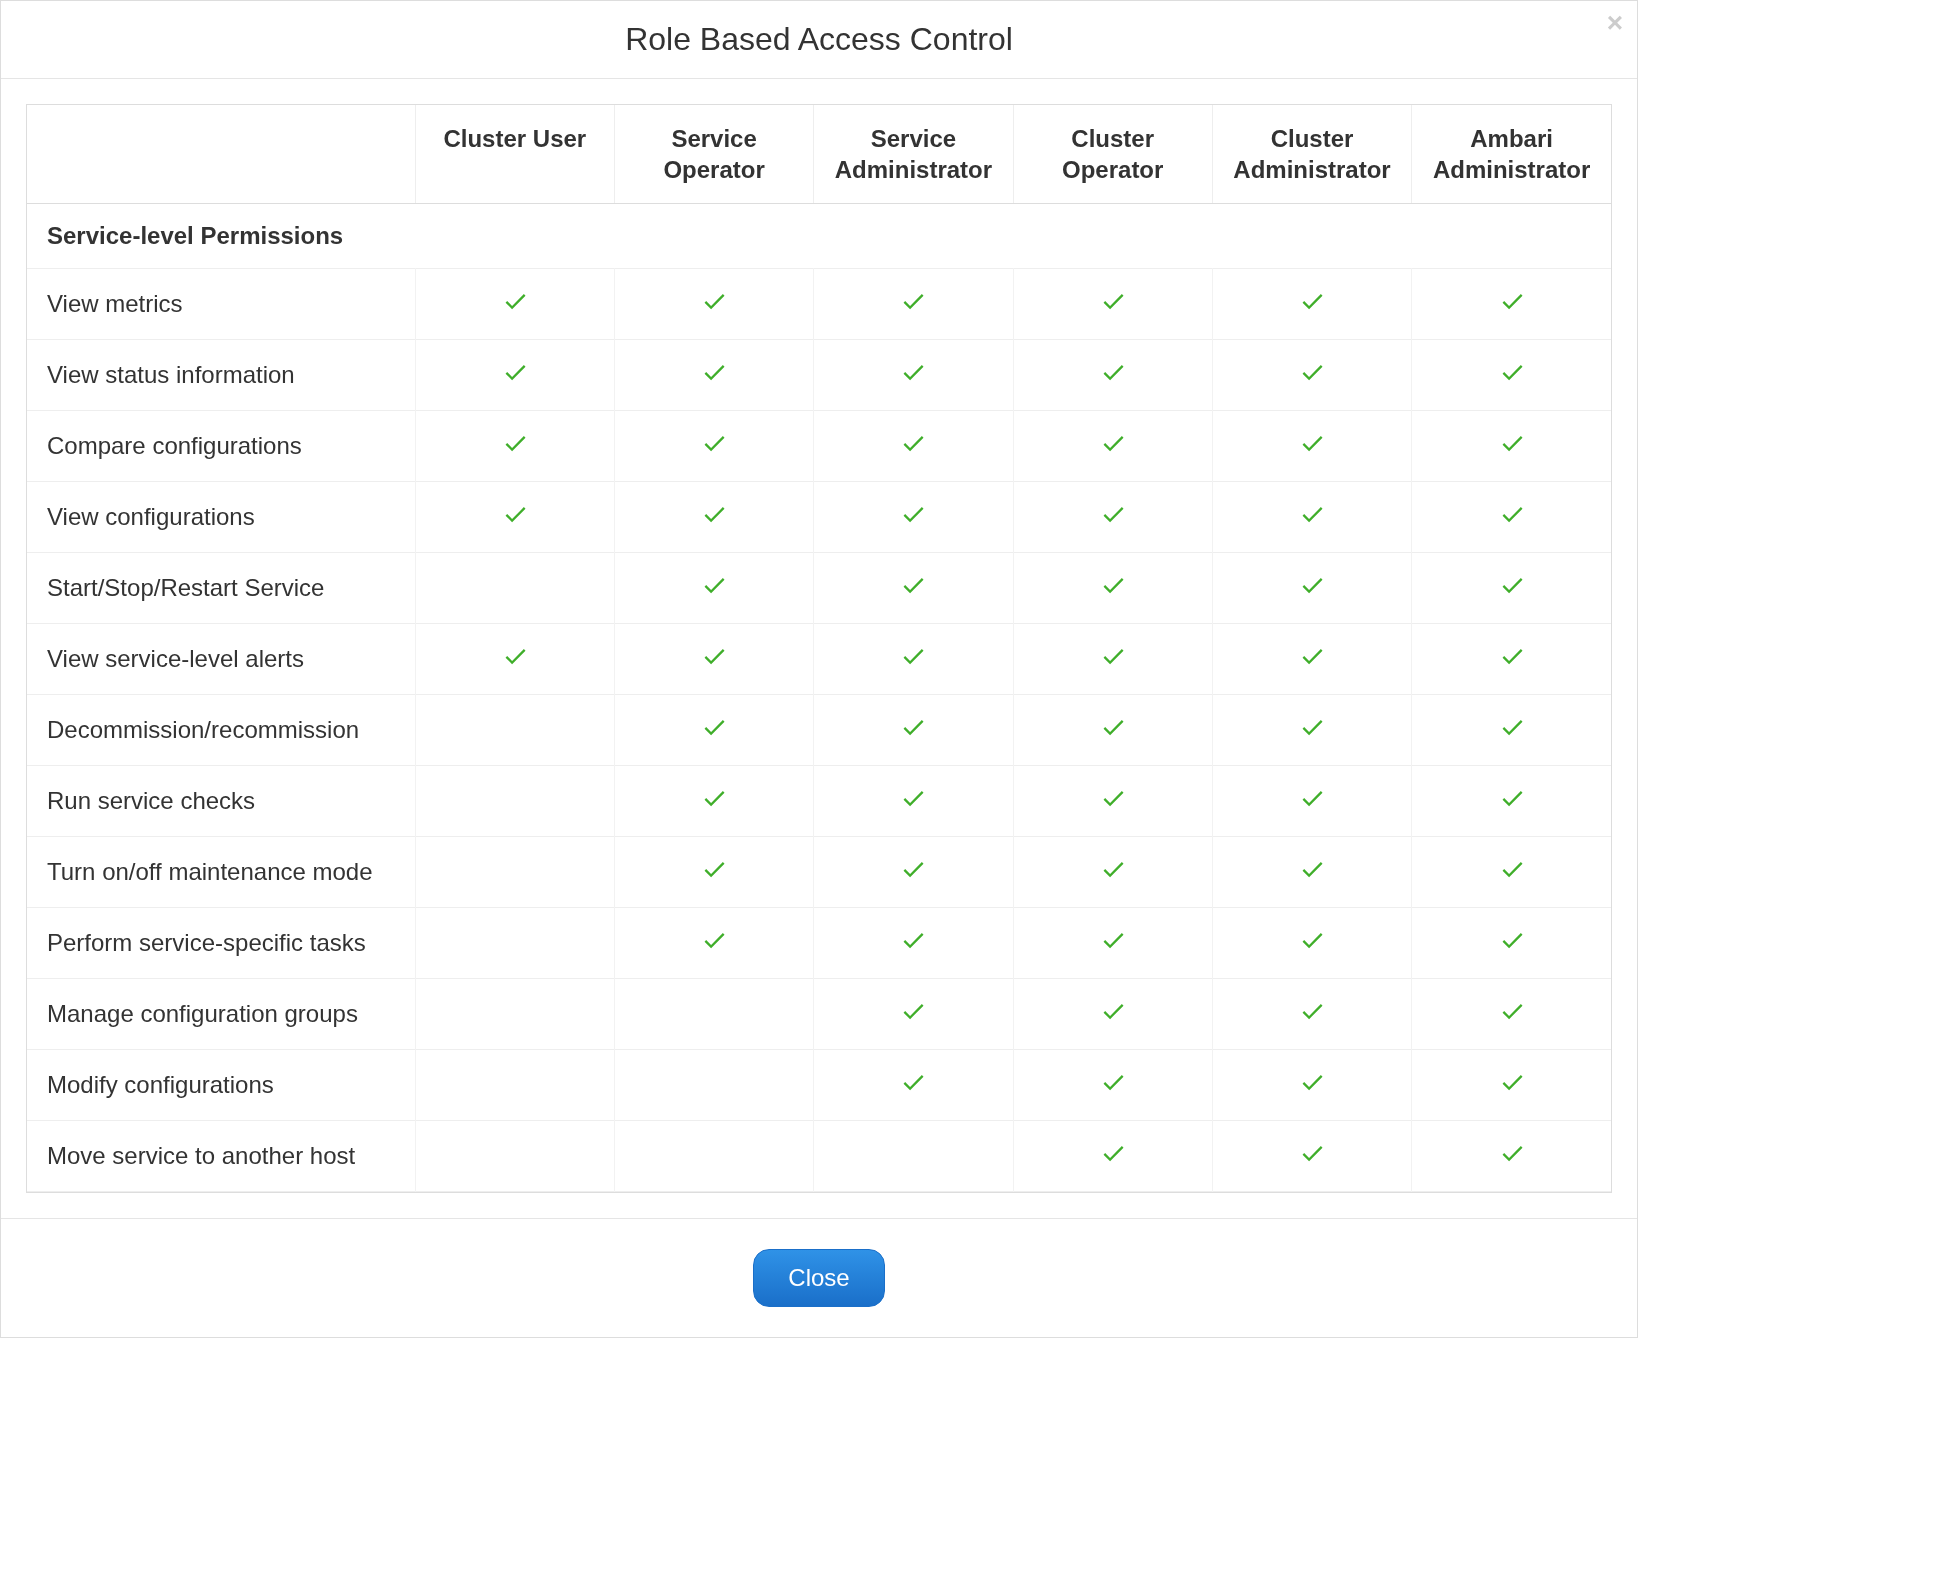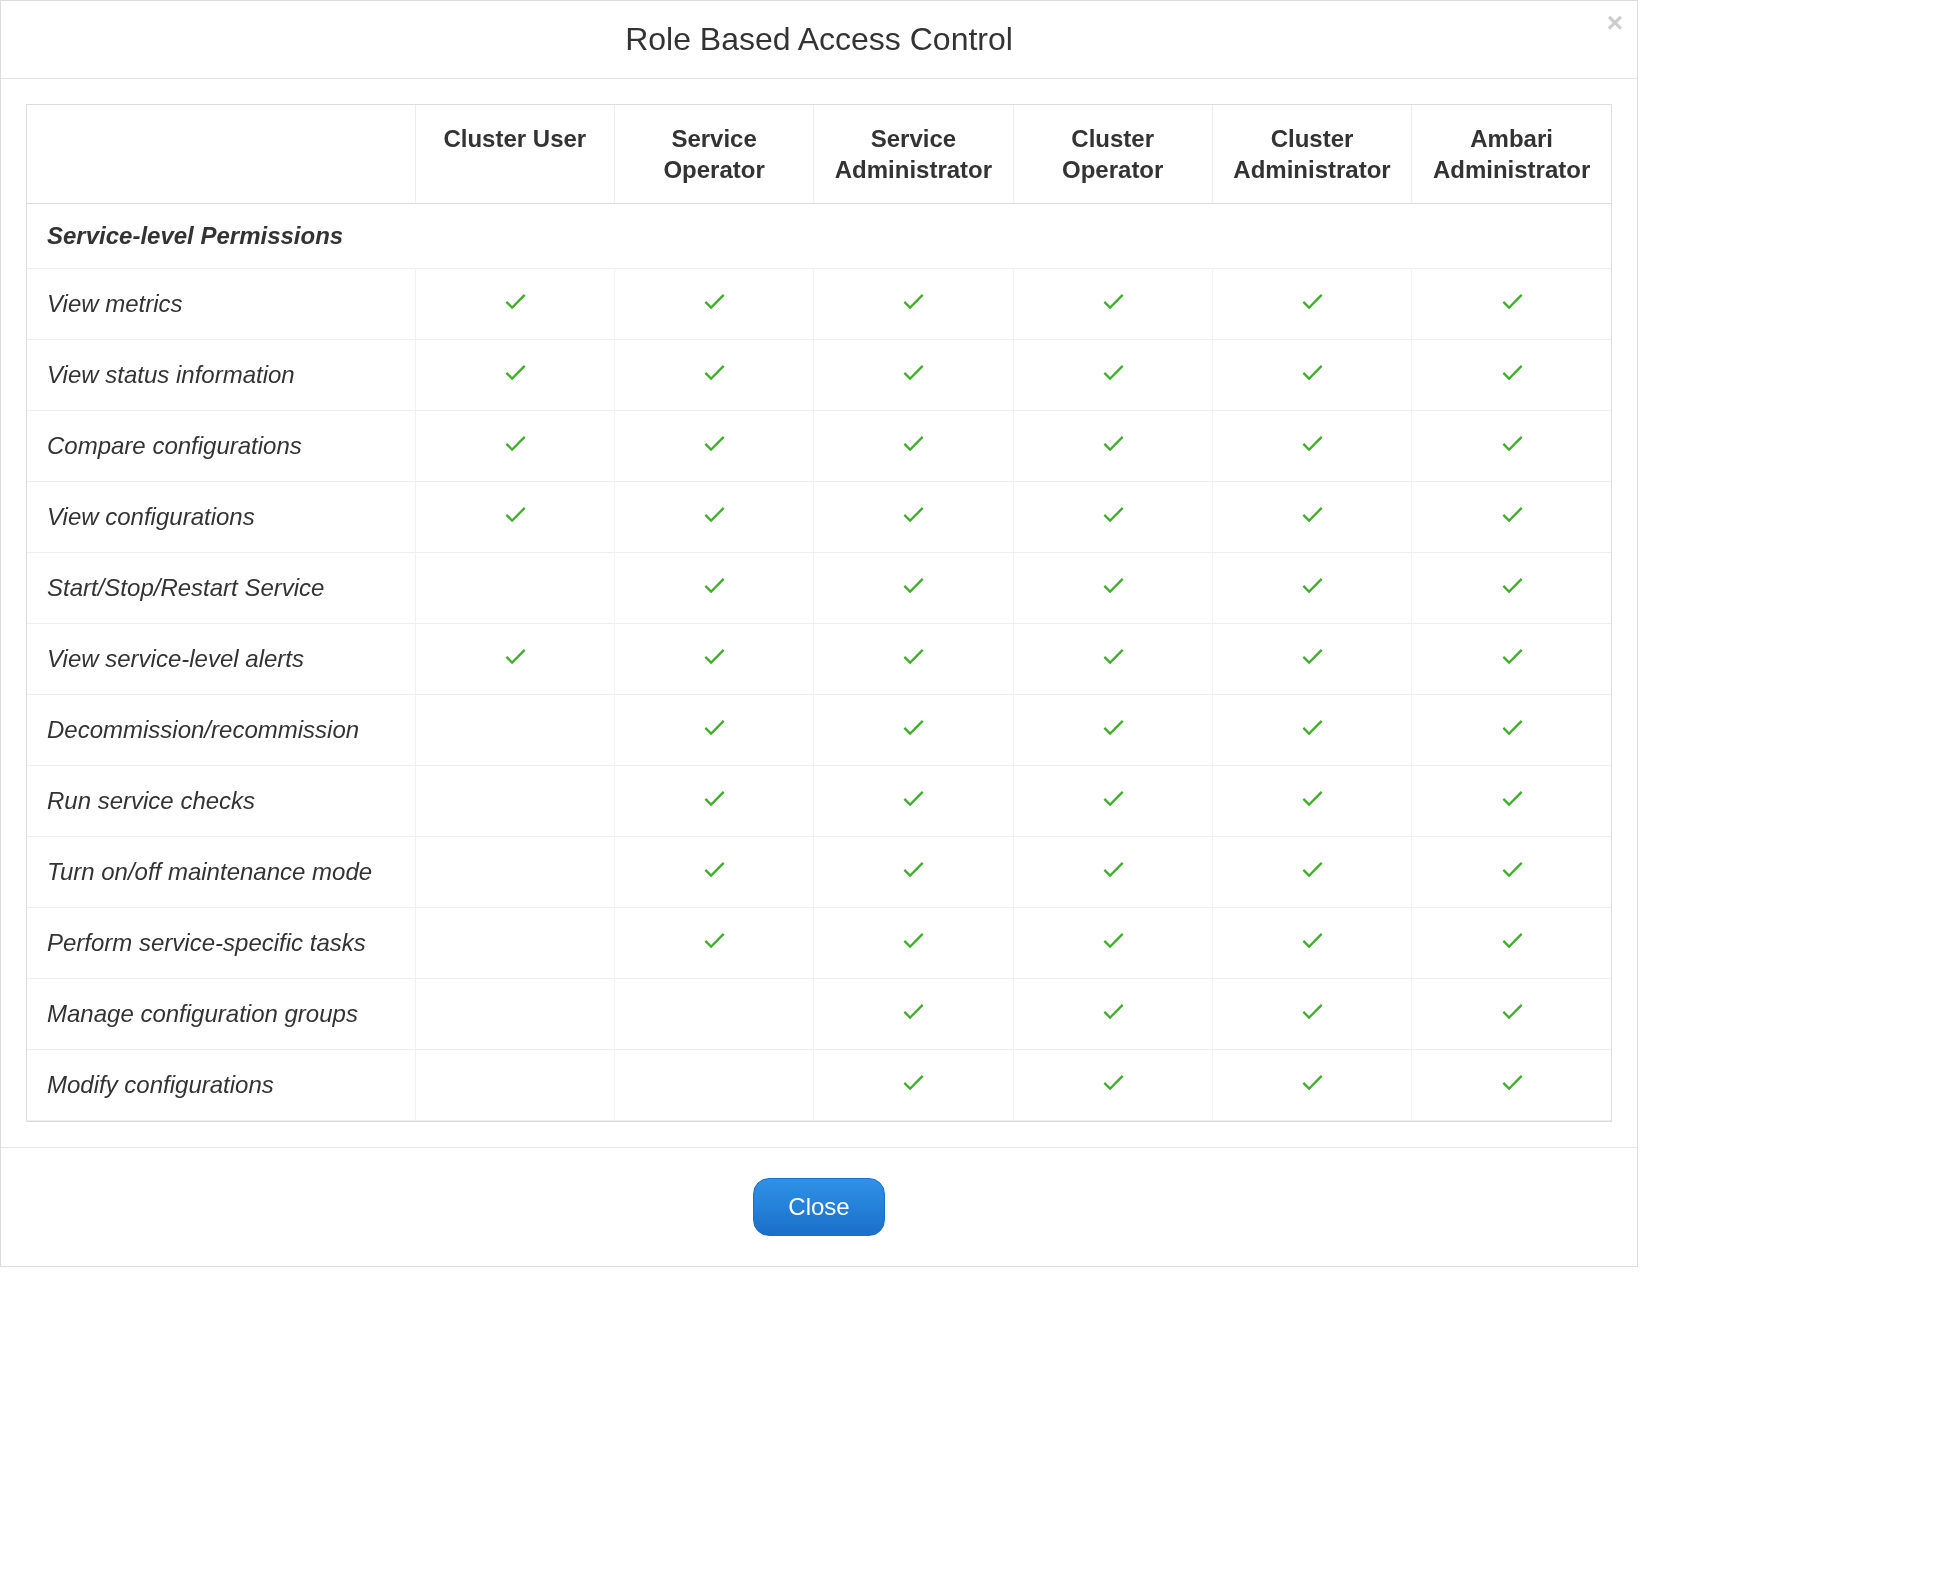--- a/index.html
+++ b/index.html
@@ -80,21 +80,20 @@
     tbody td {
       padding: 18px 20px;
       font-size: 24px;
       color: #333;
       text-align: center;
       border-right: 1px solid #f2f2f2;
       vertical-align: middle;
     }
     tbody td:first-child {
       text-align: left;
-      font-style: italic;
     }
     tbody td:last-child {
       border-right: none;
     }
     .section-row td {
       font-weight: 700;
       background: #fff;
       padding: 18px 20px;
       text-align: left;
     }
@@ -407,20 +406,35 @@
                 <td><span class="check"><svg viewBox="0 0 24 24">
                       <path fill="#3fae2a" d="M9.5 16.2 5.3 12l-1.4 1.4 5.6 5.6L21 7.5l-1.4-1.4z"></path>
                     </svg></span></td>
                 <td><span class="check"><svg viewBox="0 0 24 24">
                       <path fill="#3fae2a" d="M9.5 16.2 5.3 12l-1.4 1.4 5.6 5.6L21 7.5l-1.4-1.4z"></path>
                     </svg></span></td>
                 <td><span class="check"><svg viewBox="0 0 24 24">
                       <path fill="#3fae2a" d="M9.5 16.2 5.3 12l-1.4 1.4 5.6 5.6L21 7.5l-1.4-1.4z"></path>
                     </svg></span></td>
               </tr>
+              <tr>
+                <td>Move service to another host</td>
+                <td></td>
+                <td></td>
+                <td></td>
+                <td><span class="check"><svg viewBox="0 0 24 24">
+                      <path fill="#3fae2a" d="M9.5 16.2 5.3 12l-1.4 1.4 5.6 5.6L21 7.5l-1.4-1.4z"></path>
+                    </svg></span></td>
+                <td><span class="check"><svg viewBox="0 0 24 24">
+                      <path fill="#3fae2a" d="M9.5 16.2 5.3 12l-1.4 1.4 5.6 5.6L21 7.5l-1.4-1.4z"></path>
+                    </svg></span></td>
+                <td><span class="check"><svg viewBox="0 0 24 24">
+                      <path fill="#3fae2a" d="M9.5 16.2 5.3 12l-1.4 1.4 5.6 5.6L21 7.5l-1.4-1.4z"></path>
+                    </svg></span></td>
+              </tr>
             </tbody>
         </table>
       </div>
     </div>
   </div>
 
   <div class="modal-footer">
     <button class="btn-close">Close</button>
   </div>
 </div>

